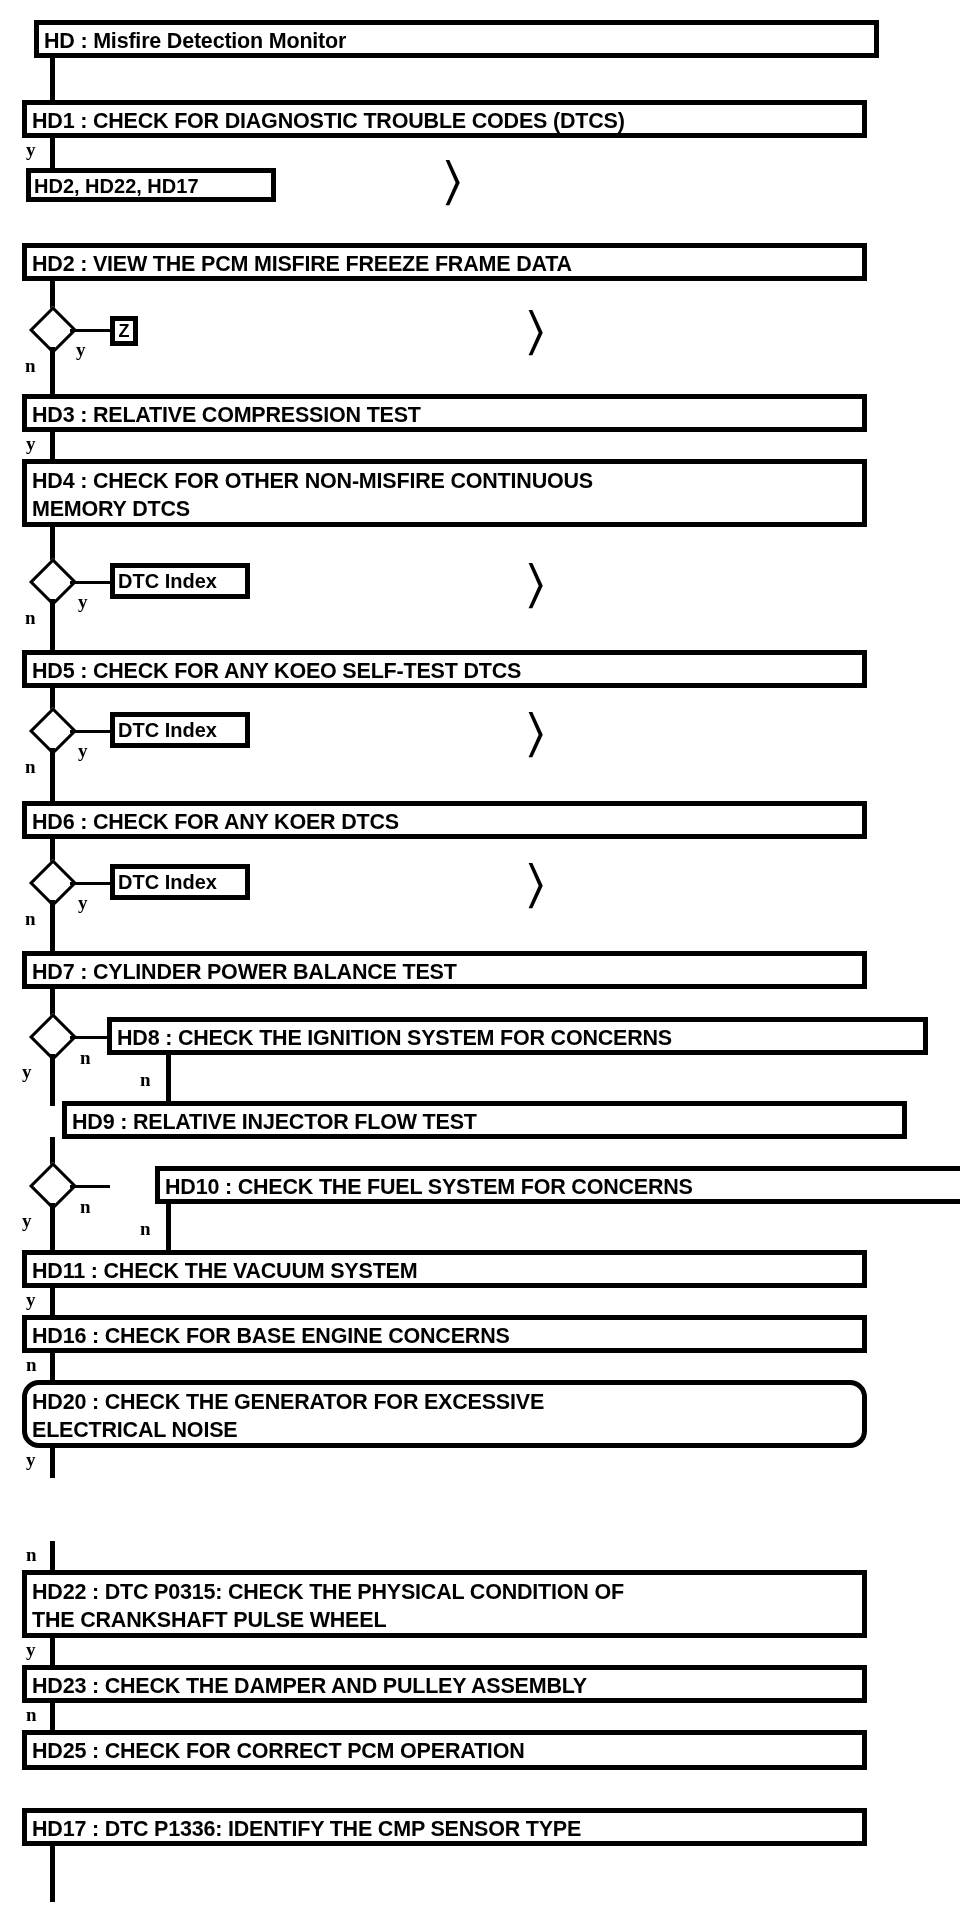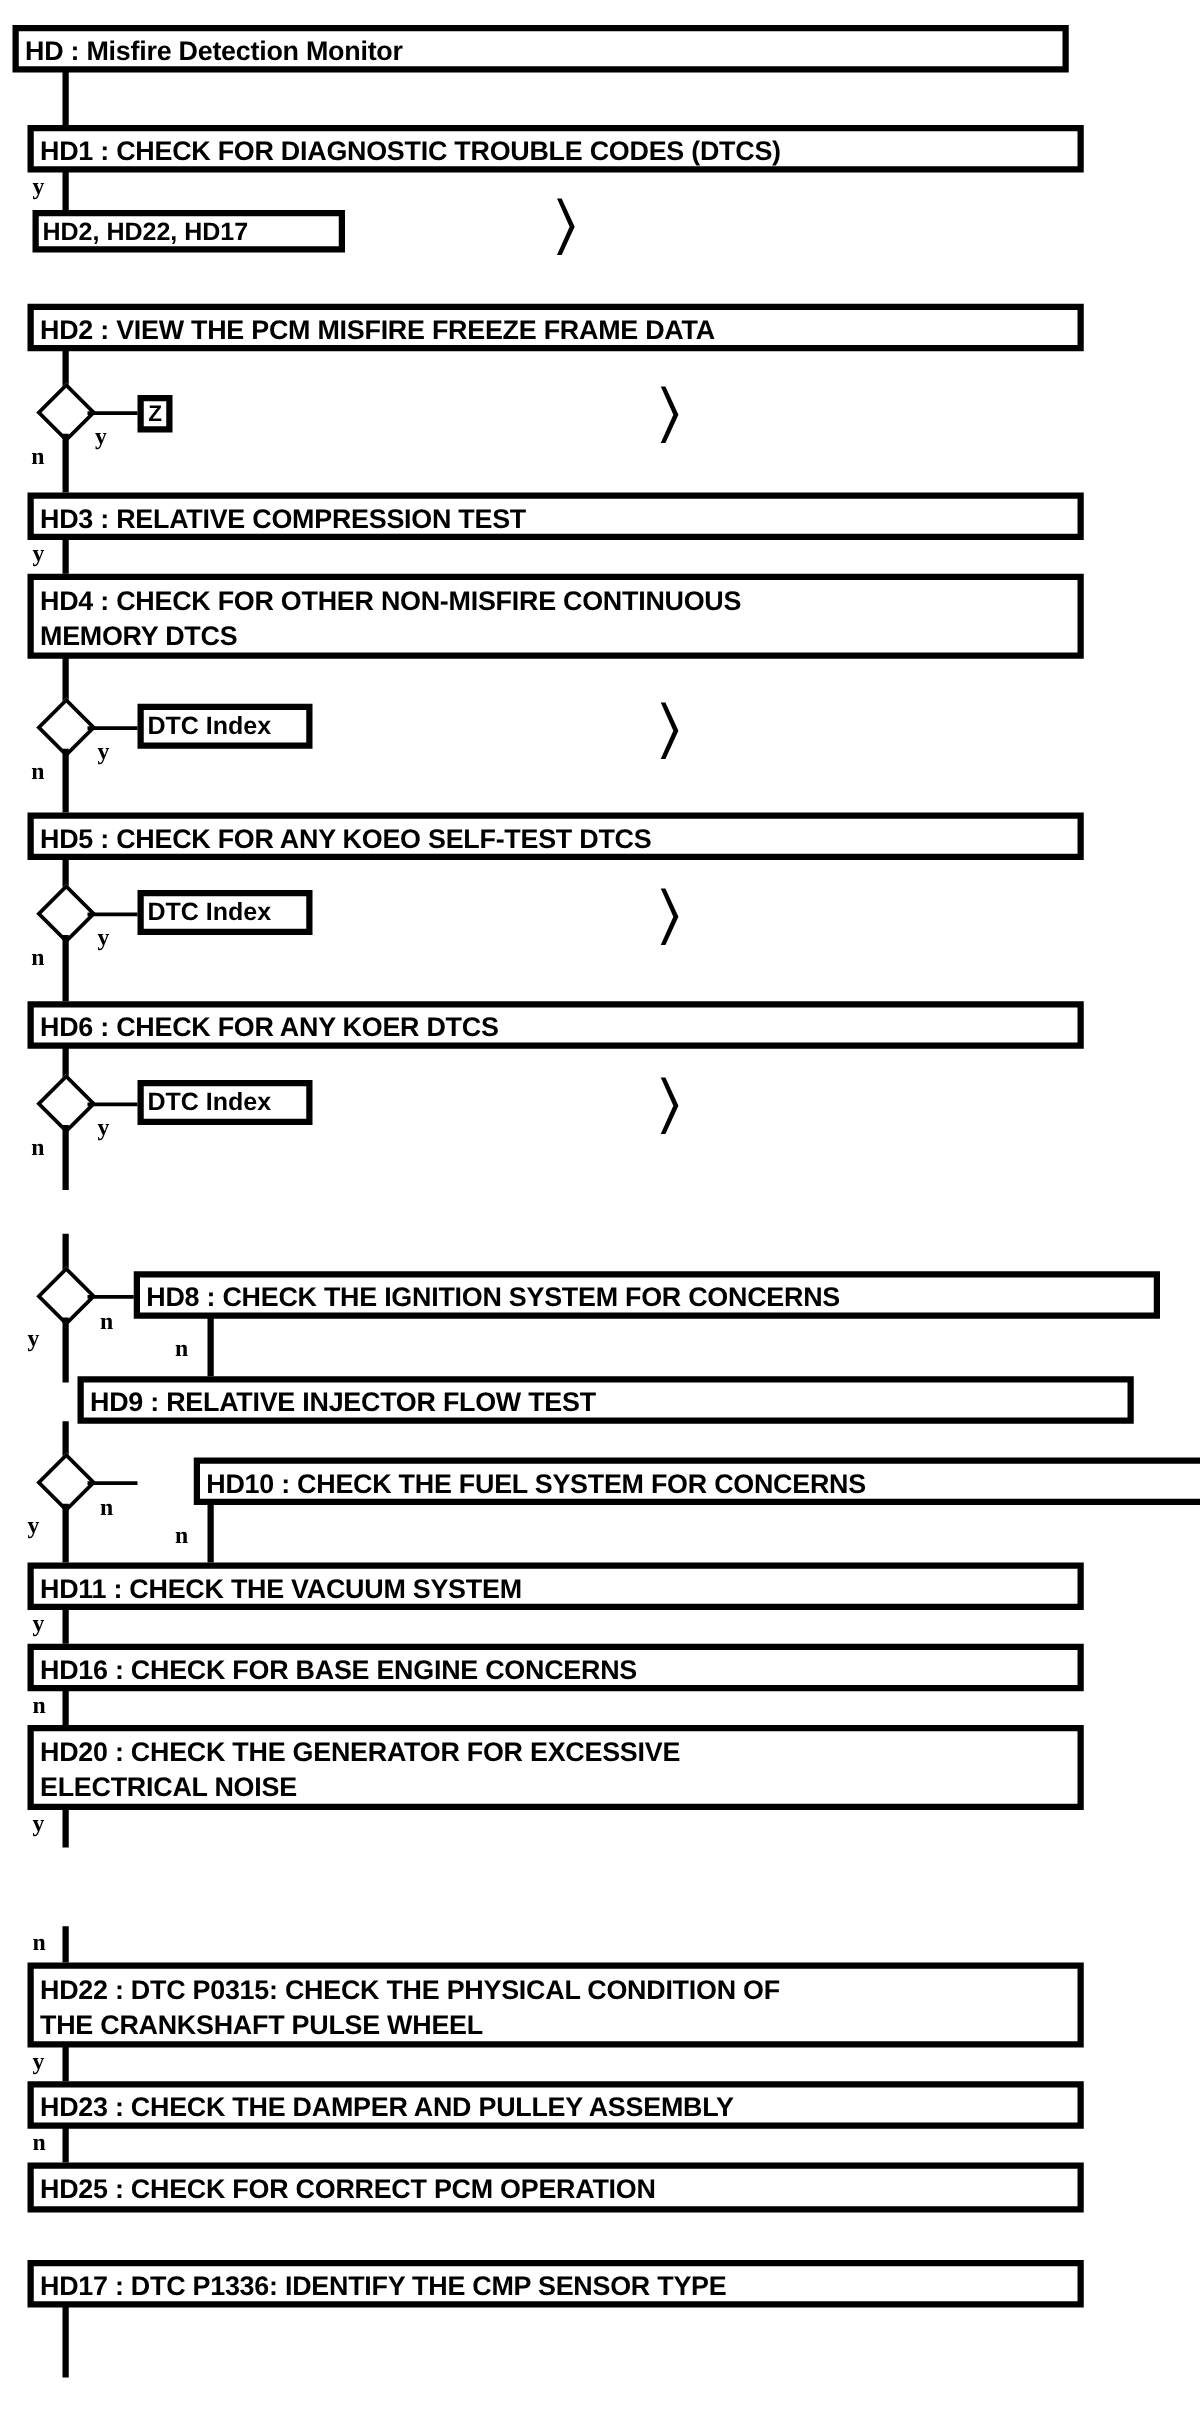--- a/index.html
+++ b/index.html
@@ -70,21 +70,21 @@
     font-size:52px;
     line-height:52px;
     font-weight:400;
   }
 </style>
 </head>
 <body>
 
 <div id="canvas">
 
-  <div class="node" style="left:10px;top:20px;width:845px;height:38px;">HD : Misfire Detection Monitor</div>
+  <div class="node" style="left:34px;top:20px;width:845px;height:38px;">HD : Misfire Detection Monitor</div>
   <div class="vline" style="left:50px;top:56px;height:48px;"></div>
 
   <div class="node" style="left:22px;top:100px;width:845px;height:38px;">HD1 : CHECK FOR DIAGNOSTIC TROUBLE CODES (DTCS)</div>
   <div class="vline" style="left:50px;top:136px;height:36px;"></div>
   <div class="lbl" style="left:26px;top:140px;">y</div>
 
   <div class="smallbox" style="left:26px;top:168px;width:250px;height:34px;">HD2, HD22, HD17</div>
   <div class="chev" style="left:444px;top:155px;">〉</div>
 
   <div class="node" style="left:22px;top:243px;width:845px;height:38px;">HD2 : VIEW THE PCM MISFIRE FREEZE FRAME DATA</div>
@@ -129,20 +129,21 @@
   <div class="vline" style="left:50px;top:837px;height:40px;"></div>
 
   <div class="diamond" style="left:36px;top:866px;"></div>
   <div class="thinh" style="left:70px;top:882px;width:42px;"></div>
   <div class="smallbox" style="left:110px;top:864px;width:140px;height:36px;">DTC Index</div>
   <div class="lbl" style="left:25px;top:909px;">n</div>
   <div class="lbl" style="left:78px;top:893px;">y</div>
   <div class="vline" style="left:50px;top:900px;height:52px;"></div>
   <div class="chev" style="left:527px;top:858px;">〉</div>
 
+  <div class="node" style="left:22px;top:951px;width:845px;height:38px;">HD7 : CYLINDER POWER BALANCE TEST</div>
   <div class="vline" style="left:50px;top:987px;height:33px;"></div>
 
   <div class="diamond" style="left:36px;top:1020px;"></div>
   <div class="thinh" style="left:70px;top:1036px;width:40px;"></div>
   <div class="node" style="left:107px;top:1017px;width:821px;height:38px;">HD8 : CHECK THE IGNITION SYSTEM FOR CONCERNS</div>
   <div class="lbl" style="left:22px;top:1062px;">y</div>
   <div class="lbl" style="left:80px;top:1048px;">n</div>
   <div class="vline" style="left:50px;top:1054px;height:52px;"></div>
   <div class="vline" style="left:166px;top:1053px;height:53px;"></div>
   <div class="lbl" style="left:140px;top:1070px;">n</div>
@@ -160,21 +161,21 @@
   <div class="lbl" style="left:140px;top:1219px;">n</div>
 
   <div class="node" style="left:22px;top:1250px;width:845px;height:38px;">HD11 : CHECK THE VACUUM SYSTEM</div>
   <div class="vline" style="left:50px;top:1286px;height:32px;"></div>
   <div class="lbl" style="left:26px;top:1290px;">y</div>
 
   <div class="node" style="left:22px;top:1315px;width:845px;height:38px;">HD16 : CHECK FOR BASE ENGINE CONCERNS</div>
   <div class="vline" style="left:50px;top:1351px;height:32px;"></div>
   <div class="lbl" style="left:26px;top:1355px;">n</div>
 
-  <div class="node two-line" style="left:22px;top:1380px;width:845px;height:68px;">HD20 : CHECK THE GENERATOR FOR EXCESSIVE
+  <div class="node two-line" style="left:22px;top:1380px;width:845px;height:68px;border-radius:17px;">HD20 : CHECK THE GENERATOR FOR EXCESSIVE
 ELECTRICAL NOISE</div>
   <div class="vline" style="left:50px;top:1446px;height:32px;"></div>
   <div class="lbl" style="left:26px;top:1450px;">y</div>
 
   <div class="vline" style="left:50px;top:1541px;height:32px;"></div>
   <div class="lbl" style="left:26px;top:1545px;">n</div>
 
   <div class="node two-line" style="left:22px;top:1570px;width:845px;height:68px;">HD22 : DTC P0315: CHECK THE PHYSICAL CONDITION OF
 THE CRANKSHAFT PULSE WHEEL</div>
   <div class="vline" style="left:50px;top:1636px;height:32px;"></div>

